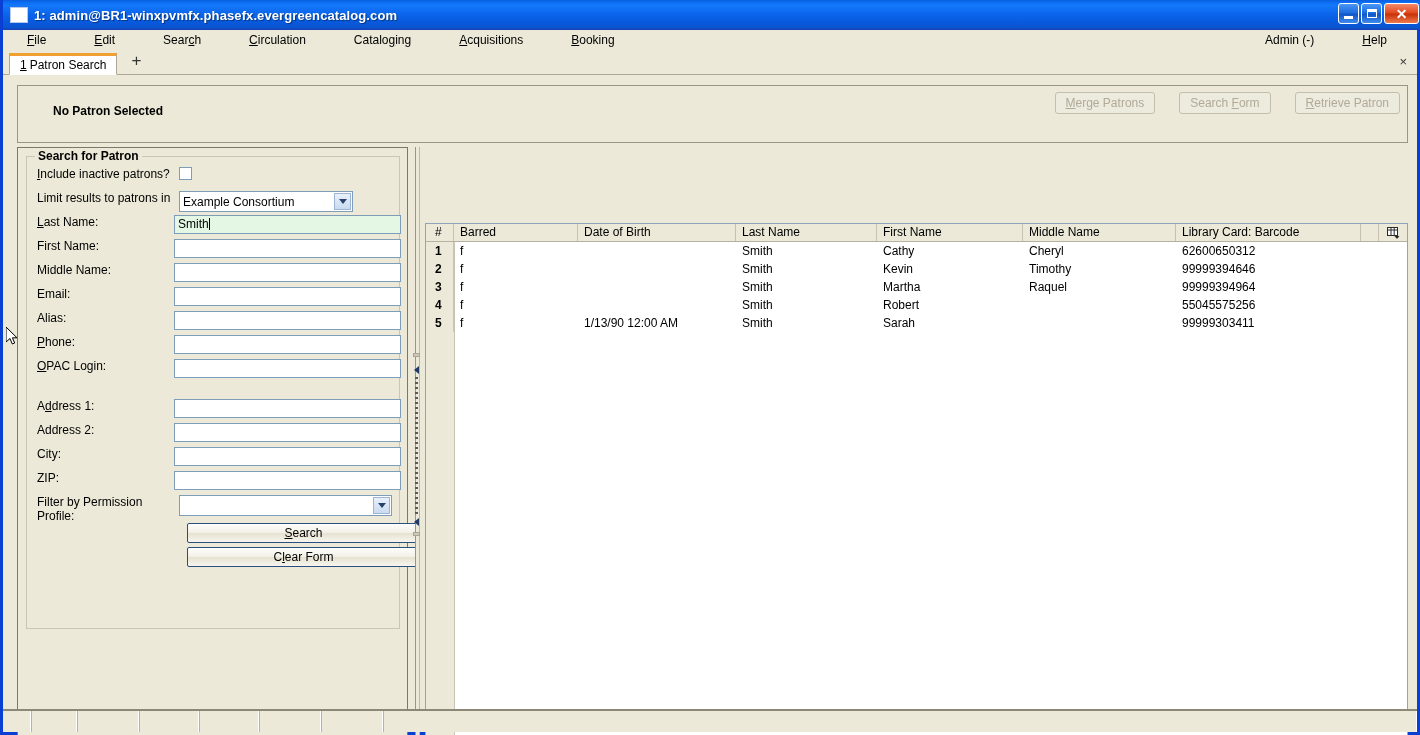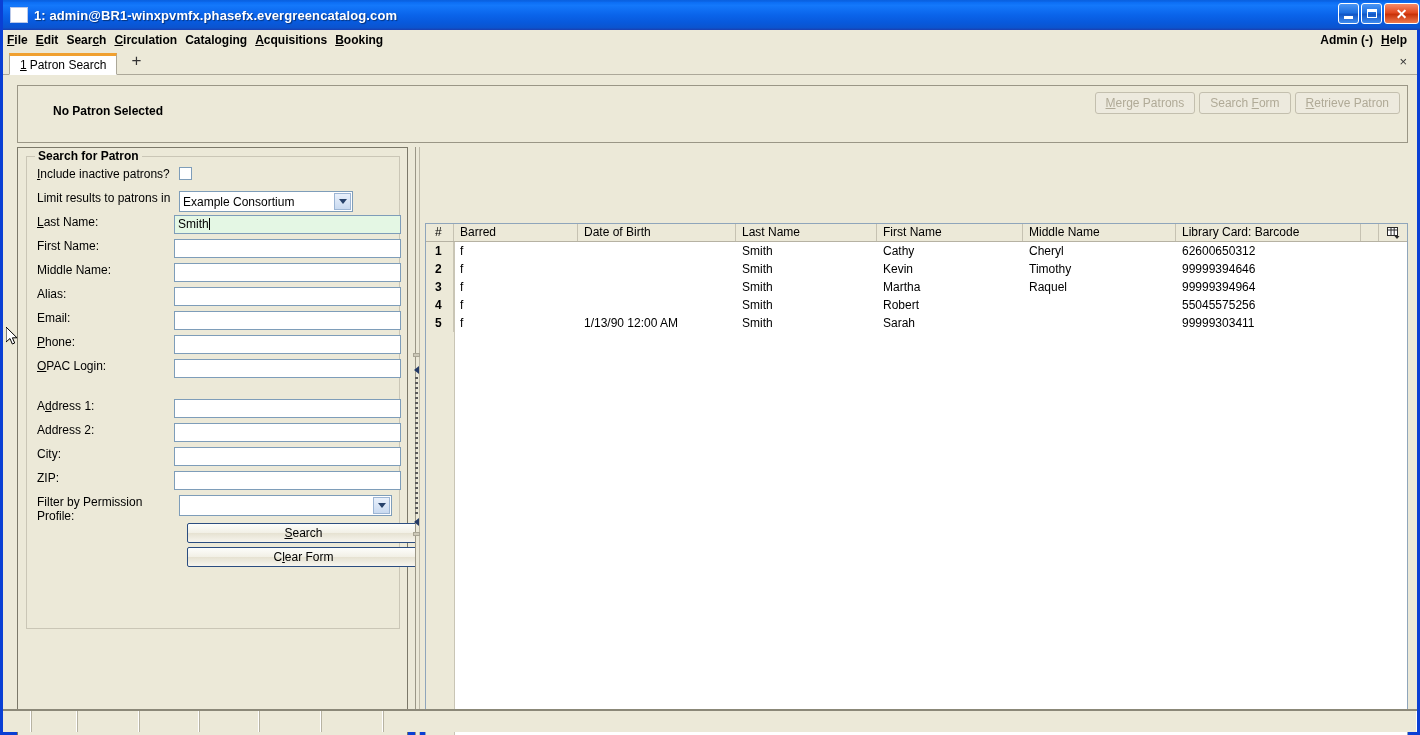--- a/index.html
+++ b/index.html
@@ -51,21 +51,21 @@
   }
   .tbtn .minglyph { display:block; width:9px; height:3px; background:#fff; margin-top:7px; }
   .tbtn .maxglyph { display:block; width:10px; height:9px; border:1px solid #fff; border-top-width:3px; box-sizing:border-box; }
   .tbtn .closeglyph { font-size: 14px; line-height: 14px; font-family: "Liberation Sans", sans-serif; }
   
   .menubar {
     height: 20px; display: flex; align-items: center;
     background: #ece9d8; position: relative;
     border-bottom: 0;
   }
-  .menu-item { padding: 2px 4px; font-size: 12px; color: #000; cursor: default; white-space: nowrap; font-weight: bold; }
+  .menu-item { padding: 2px 24px; font-size: 12px; color: #000; cursor: default; white-space: nowrap; }
   .menu-item u { text-decoration: underline; }
   .menu-right { position: absolute; right: 6px; display: flex; align-items: center; }
   
   .tabstrip {
     height: 24px; position: relative; background: #ece9d8;
     border-bottom: 1px solid #aca899;
     display: flex; align-items: flex-end;
   }
   .tab {
     margin-left: 6px;
@@ -88,21 +88,21 @@
   
   .patron-bar {
     position: absolute; left: 14px; top: 10px; width: 1391px; height: 58px;
     box-sizing: border-box;
     border: 1px solid #9a9686; background: #ece9d8;
     display: flex; align-items: flex-start;
   }
   .patron-label {
     font-size: 12px; font-weight: bold; margin: 18px 0 0 35px; color: #000;
   }
-  .patron-btns { position: absolute; right: 7px; top: 6px; display: flex; gap: 4px; }
+  .patron-btns { position: absolute; right: 7px; top: 6px; display: flex; gap: 24px; }
   .btn {
     box-sizing: border-box;
     border: 1px solid #2b4d80; border-radius: 3px;
     background: linear-gradient(to bottom,#fdfdfb 0%, #f2f0e6 48%, #e6e2d2 52%, #f7f5ee 100%);
     font-size: 12px; padding: 3px 10px; color: #000; white-space: nowrap;
   }
   .btn.disabled {
     border: 1px solid #c3bfae; color: #b0aa97;
     background: #edeade;
   }
@@ -335,26 +335,26 @@
             <div class="flabel">First Name:</div>
             <div class="finput"></div>
           </div>
 
           <div class="frow">
             <div class="flabel">Middle Name:</div>
             <div class="finput"></div>
           </div>
 
           <div class="frow">
+            <div class="flabel">Email:</div>
+            <div class="finput"></div>
+          </div>
+
+          <div class="frow">
             <div class="flabel">Alias:</div>
-            <div class="finput"></div>
-          </div>
-
-          <div class="frow">
-            <div class="flabel">Email:</div>
             <div class="finput"></div>
           </div>
 
           <div class="frow">
             <div class="flabel"><u>P</u>hone:</div>
             <div class="finput"></div>
           </div>
 
 
           <div class="frow">

